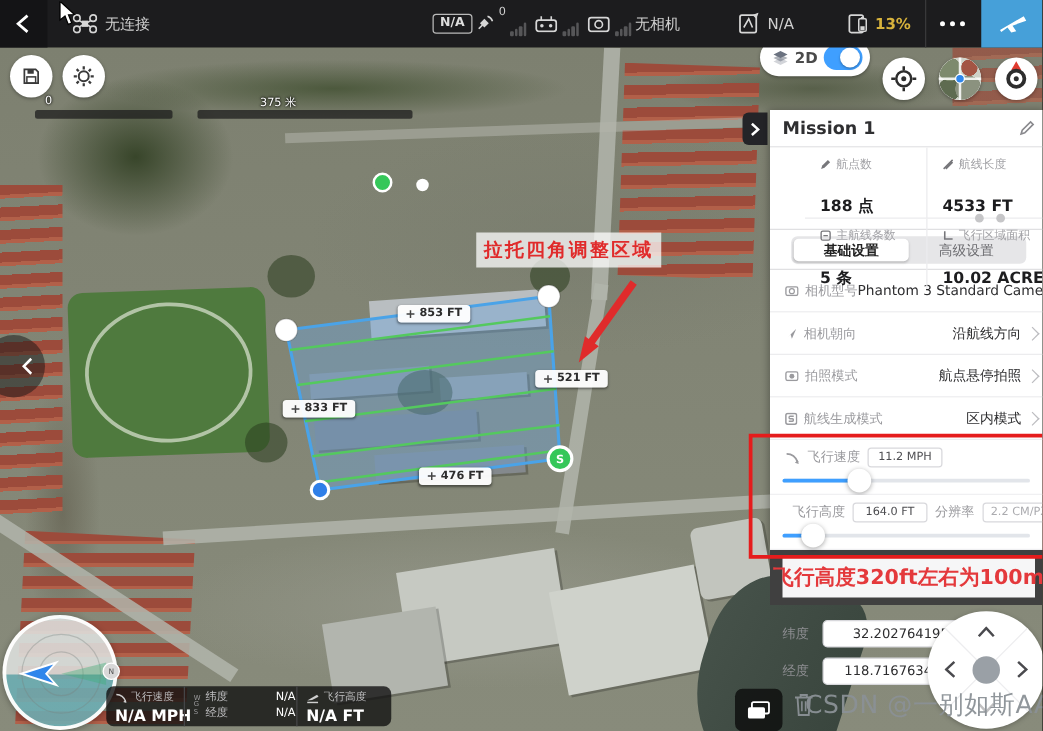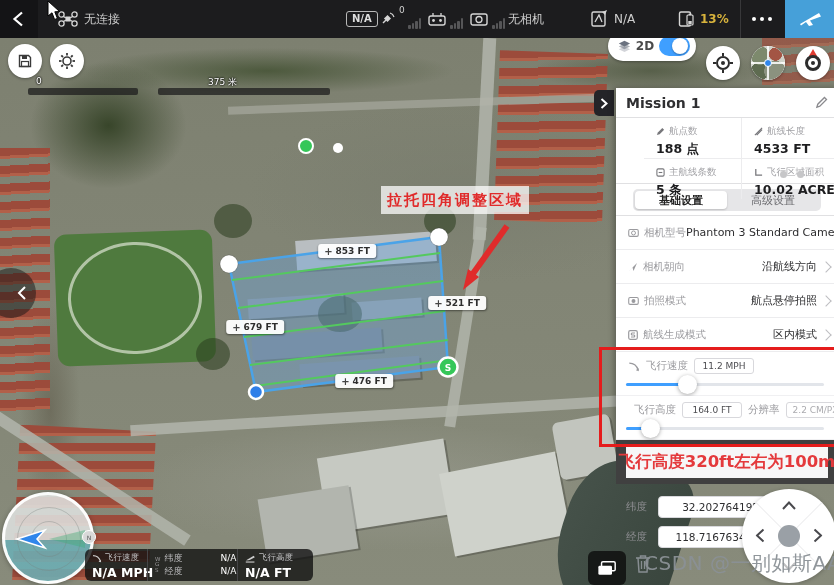--- a/index.html
+++ b/index.html
@@ -65,21 +65,21 @@
     box-shadow:-2px 0 6px rgba(0,0,0,.3);}
   .p-head{height:30px;background:#fff;border-bottom:1px solid #e0e0e2;display:flex;align-items:center;
     justify-content:space-between;padding:0 10px;box-sizing:border-box;}
   .p-head .ttl{font-size:14px;font-weight:bold;color:#2f2f31;}
   .p-stats{height:66px;background:#fff;display:grid;grid-template-columns:1fr 1fr;position:relative;
     border-bottom:1px solid #e0e0e2;box-sizing:border-box;padding-left:28px;}
   .p-stats .cell{padding:7px 0 0 12px;box-sizing:border-box;}
   .p-stats .cell.c2{border-left:1px solid #ececee;}
   .p-stats .cell.r1{border-bottom:1px solid #ececee;}
   .statlbl{font-size:9.5px;color:#a2a2a6;display:flex;align-items:center;gap:4px;}
-  .statval{font-size:12.5px;font-weight:bold;color:#1d1d1f;margin-top:3px;}
+  .statval{font-size:12.5px;font-weight:bold;color:#1d1d1f;margin-top:19px;}
   .pagedots{position:absolute;right:34px;bottom:5px;display:flex;gap:10px;}
   .pagedots i{width:7px;height:7px;border-radius:50%;background:#c6c6c8;display:block;}
   .p-tabs{height:32px;background:#fff;border-bottom:1px solid #e0e0e2;padding:5px 17px;box-sizing:border-box;}
   .tabwrap{height:22px;background:#e6e6e8;border-radius:5px;display:flex;padding:2px;box-sizing:border-box;}
   .tab{flex:1;display:flex;align-items:center;justify-content:center;font-size:11px;color:#6c6c70;border-radius:4px;}
   .tab.active{background:#fff;color:#222;font-weight:bold;box-shadow:0 1px 2px rgba(0,0,0,.18);}
   .p-row{height:34px;background:#fff;border-bottom:1px solid #ececee;display:flex;align-items:center;
     padding:0 8px 0 12px;box-sizing:border-box;}
   .p-row .rlbl{font-size:10.5px;color:#9a9a9e;display:flex;align-items:center;gap:5px;flex:1;white-space:nowrap;}
   .p-row .rval{font-size:11px;color:#2d2d2f;white-space:nowrap;}
@@ -210,21 +210,21 @@
   <div class="epill" style="left:347px;top:251px;">
     <span class="plus">+</span>
     <span>853 FT</span>
   </div>
   <div class="epill" style="left:457px;top:303px;">
     <span class="plus">+</span>
     <span>521 FT</span>
   </div>
   <div class="epill" style="left:255px;top:327px;">
     <span class="plus">+</span>
-    <span>679 FT</span>
+    <span>833 FT</span>
   </div>
   <div class="epill" style="left:364px;top:381px;">
     <span class="plus">+</span>
     <span>476 FT</span>
   </div>
 
   <div class="draghint">拉托四角调整区域</div>
 
   <div class="mbtn" style="left:8px;top:44px;">
     <svg width="16" height="16" viewBox="0 0 16 16">

